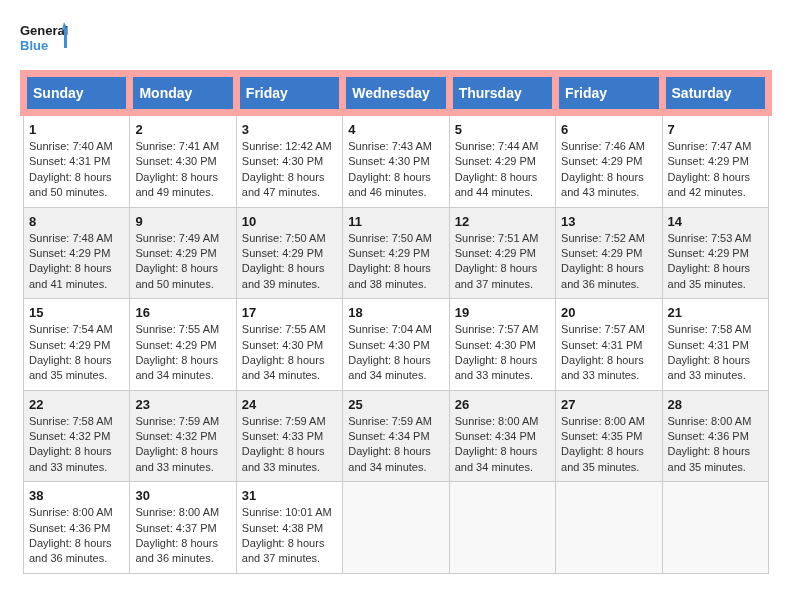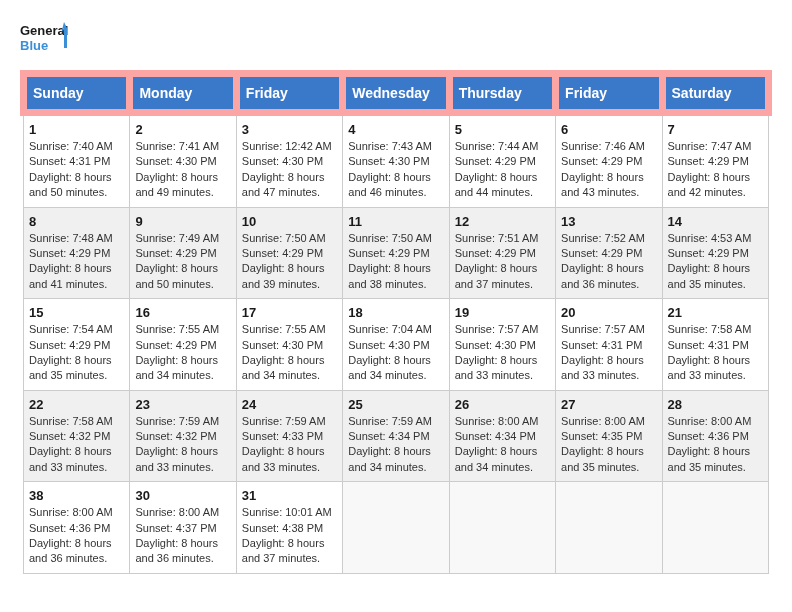--- a/index.html
+++ b/index.html
@@ -207,21 +207,21 @@
         <span class="day-number">13</span>
         <div class="day-info">
           <span>Sunrise: 7:52 AM</span><br>
           <span>Sunset: 4:29 PM</span><br>
           <span>Daylight: 8 hours and 36 minutes.</span>
         </div>
       </td>
         <td>
         <span class="day-number">14</span>
         <div class="day-info">
-          <span>Sunrise: 4:53 AM</span><br>
+          <span>Sunrise: 7:53 AM</span><br>
           <span>Sunset: 4:29 PM</span><br>
           <span>Daylight: 8 hours and 35 minutes.</span>
         </div>
       </td>
       </tr>
       <tr>
         <td>
         <span class="day-number">15</span>
         <div class="day-info">
           <span>Sunrise: 7:54 AM</span><br>

